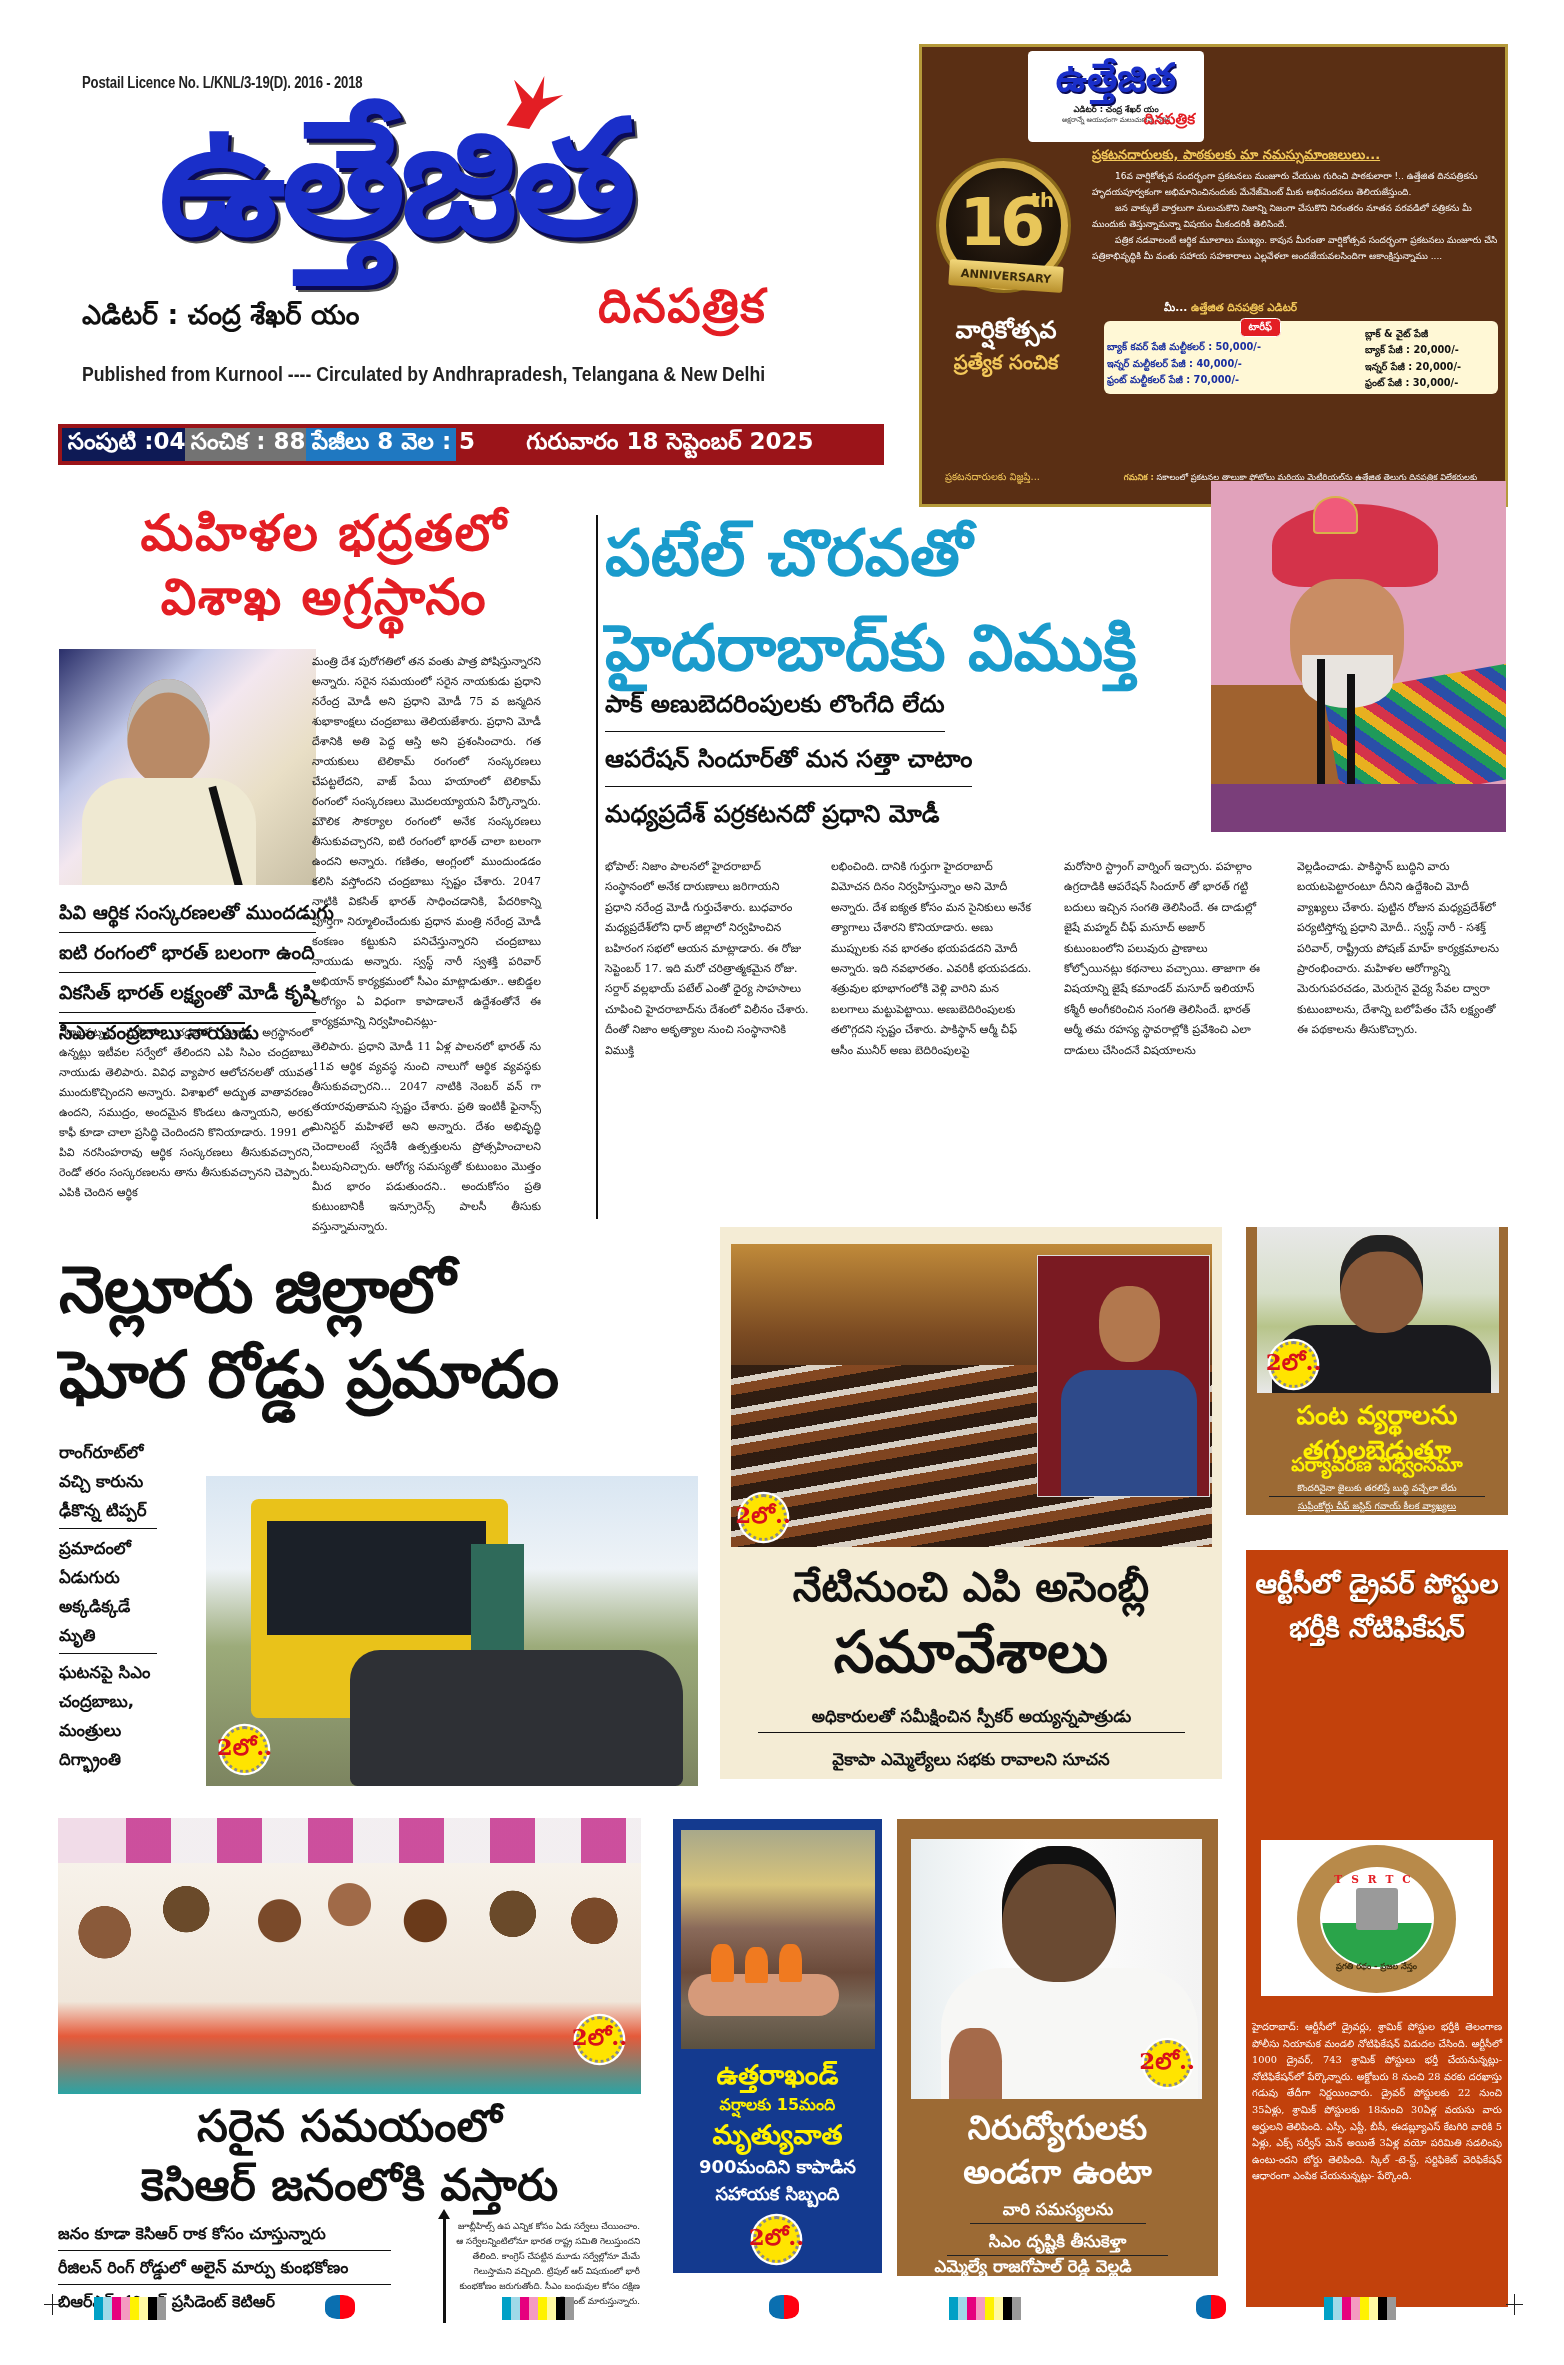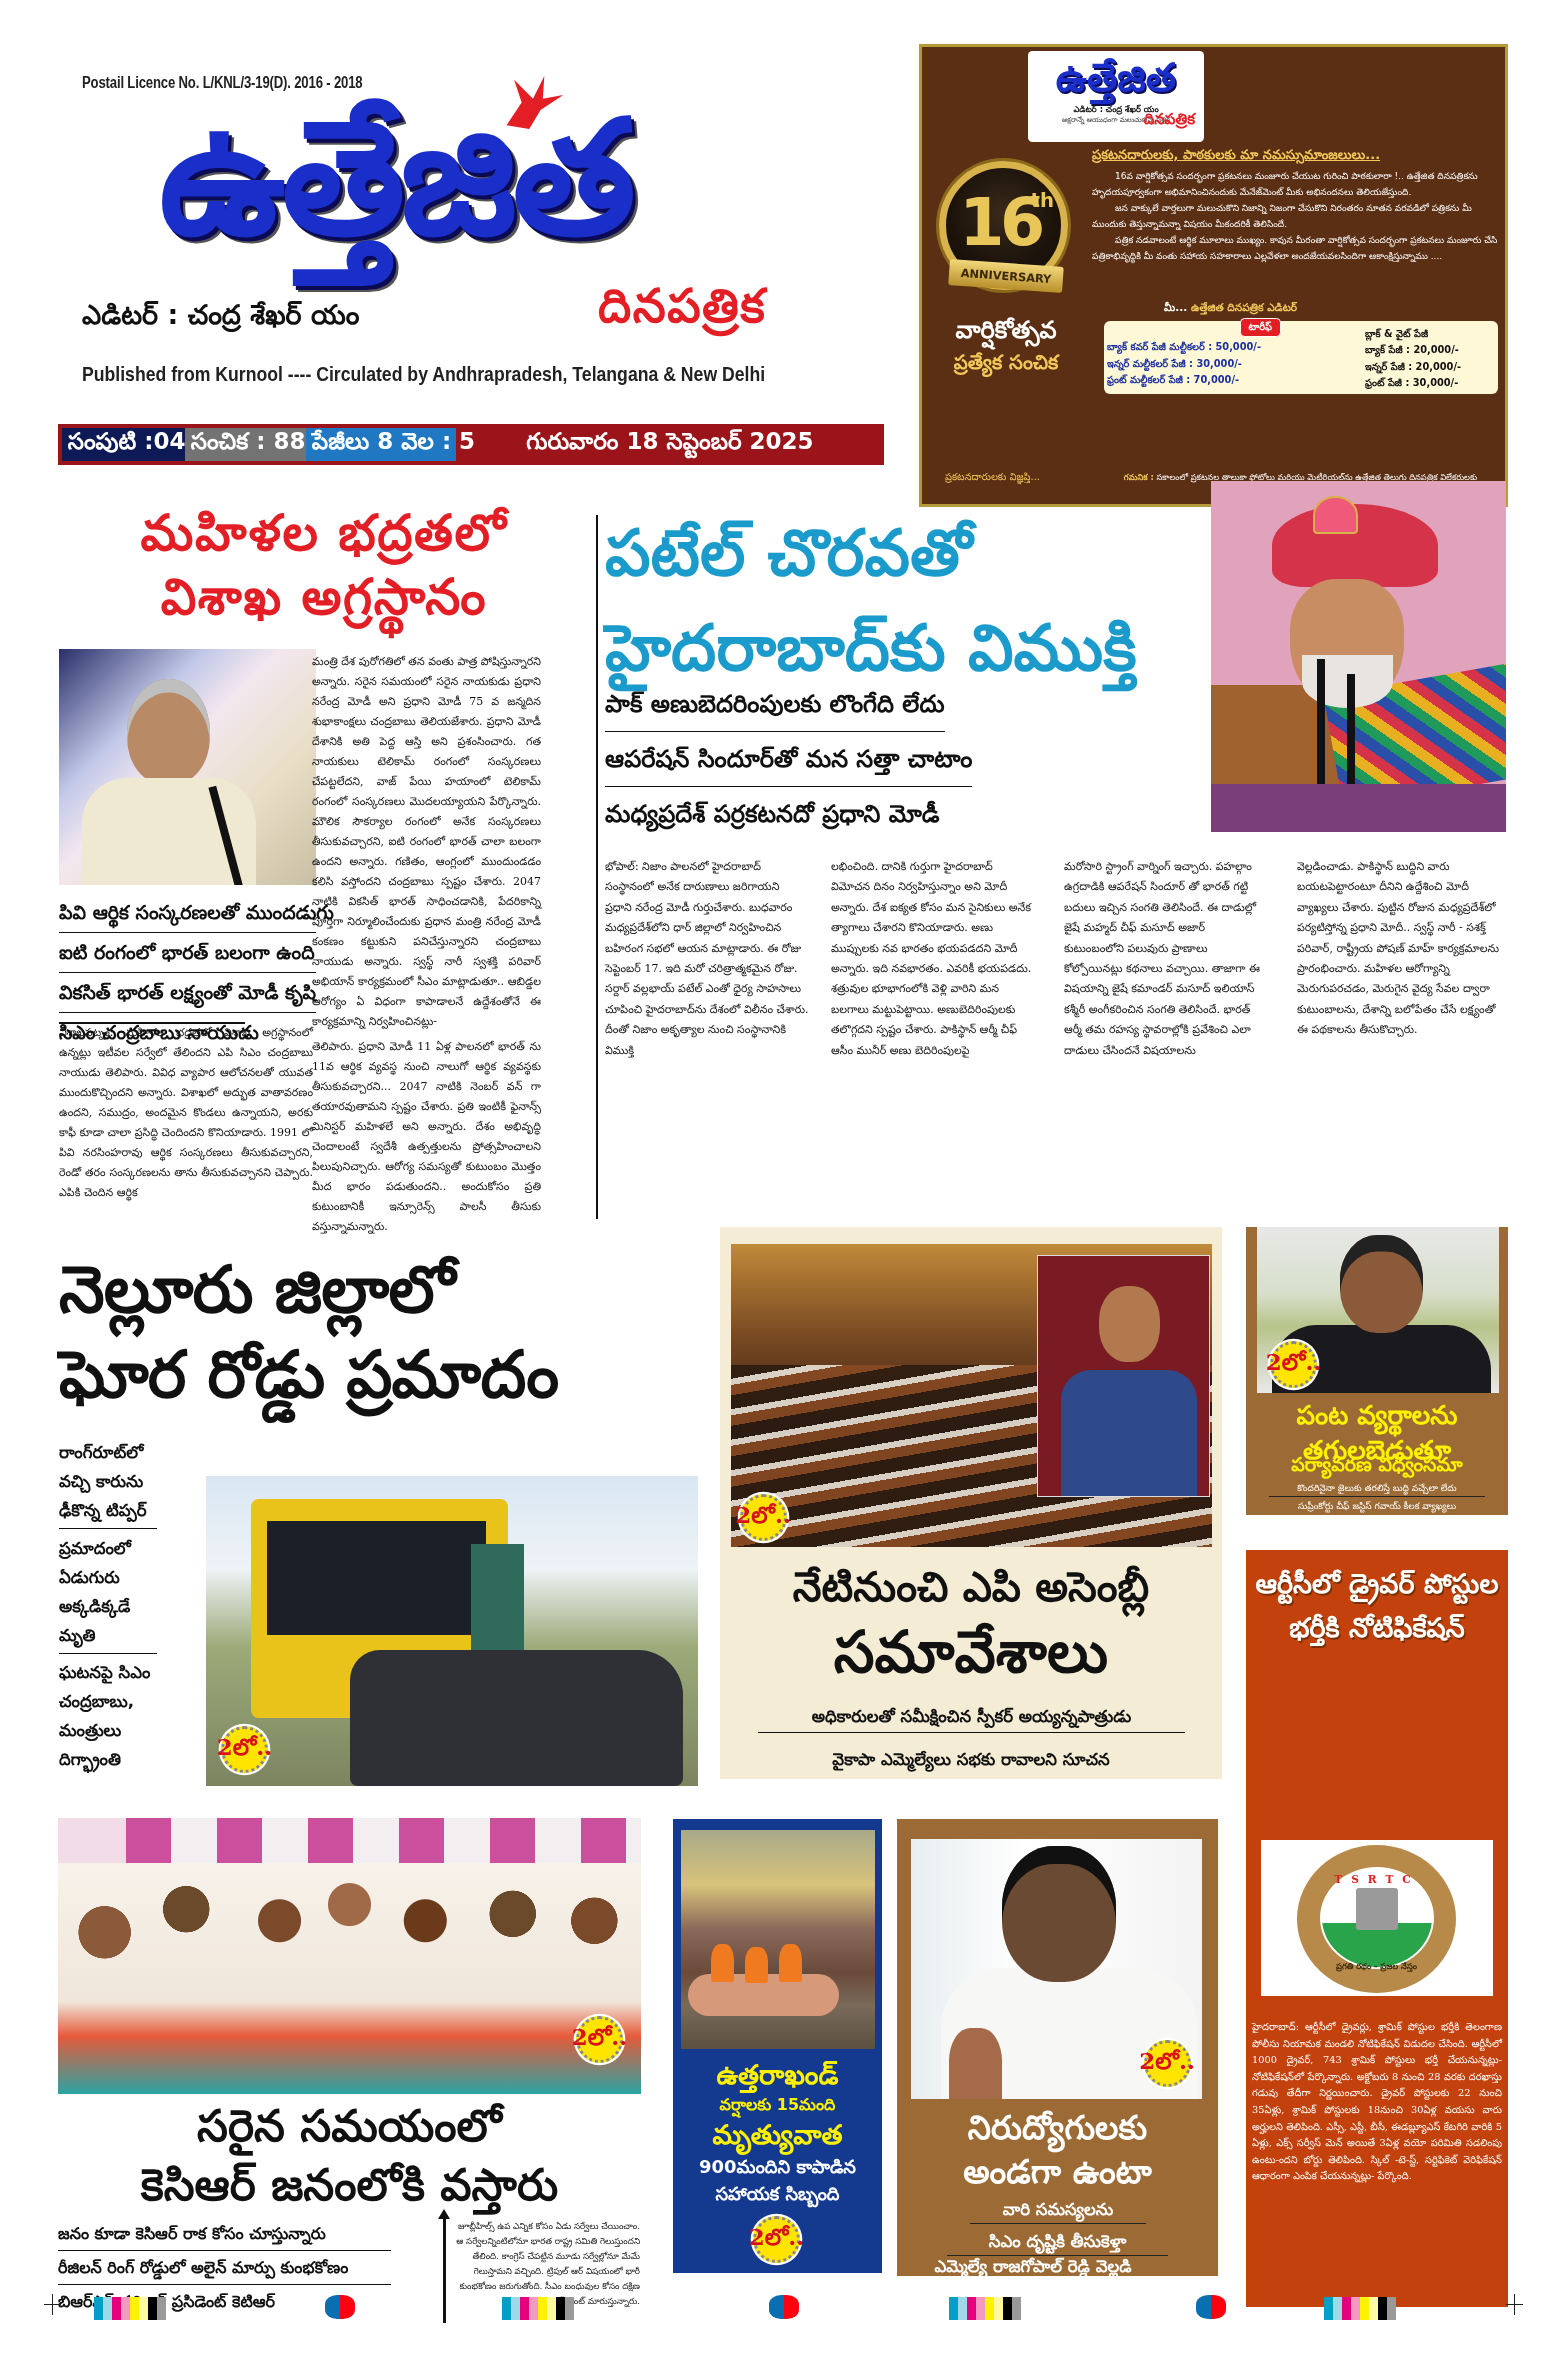--- a/index.html
+++ b/index.html
@@ -113,21 +113,21 @@
   #assembly-s2 { position:absolute; left: 0; top: 519px; width: 502px; text-align:center; font: bold 16.6px/27px "DejaVu Sans", sans-serif; color:#111; }
 
   
   #cji { left: 1246px; top: 1227px; width: 262px; height: 288px; background: #9c6a34; }
   #photo-cji { position:absolute; left: 10.6px; top: 0; width: 242px; height: 166px; background: linear-gradient(#e8e8e8 0%, #d7dfca 40%, #b7c48a 60%, #e8e8e8 100%); overflow:hidden; }
   #photo-cji .face { position:absolute; left: 83px; top: 7.6px; width: 83px; height: 98px; background:#8a5a3a; border-radius: 45%; box-shadow: inset 0 16.6px 0 #222; }
   #photo-cji .suit { position:absolute; left: 15px; top: 98px; width: 219px; height: 91px; background:#1a1a1e; border-radius: 45px 45px 0 0; }
   #cji-h1 { position:absolute; left: 0; top: 171px; width: 262px; text-align:center; font: bold 26px/35px "DejaVu Sans", sans-serif; color:#fff200; }
   #cji-h2 { position:absolute; left: 0; top: 224px; width: 262px; text-align:center; font: bold 19px/27px "DejaVu Sans", sans-serif; color:#fff200; }
   #cji-s1 { position:absolute; left: 23px; top: 254px; width: 216px; text-align:center; font: 9px/15px "DejaVu Sans", sans-serif; color:#fff; border-bottom: 0.8px solid #222; }
-  #cji-s2 { position:absolute; left: 0; top: 272px; width: 262px; text-align:center; font: 9px/15px "DejaVu Sans", sans-serif; color:#fff; }
+  #cji-s2 { position:absolute; left: 0; top: 272px; width: 262px; text-align:center; font: 9px/15px "DejaVu Sans", sans-serif; color:#fff;text-decoration:underline; }
 
   
   #rtc { left: 1246px; top: 1550px; width: 262px; height: 757px; background: #c2410c; }
   #rtc-h1 { position:absolute; left: 0; top: 12px; width: 262px; text-align:center; font: bold 27px/44px "DejaVu Sans", sans-serif; color:#fff; text-shadow: 1.5px 1.5px 0 #7a3000; }
   #rtc-logo { position:absolute; left: 15px; top: 290px; width: 232px; height: 156px; background:#fff; }
   #rtc-logo .ring { position:absolute; left: 36px; top: 4.5px; width: 159px; height: 148px; border-radius: 50%; background: #b88a4a; }
   #rtc-logo .inner { position:absolute; left: 59px; top: 27px; width: 114px; height: 102px; border-radius: 50%; background: linear-gradient(#ffffff 0%, #ffffff 55%, #2aa44a 55%, #2aa44a 100%); border: 2.3px solid #fff; }
   #rtc-logo .arch { position:absolute; left: 95px; top: 48px; width: 42px; height: 42px; background: #9a9a9a; border-radius: 3px; }
   #rtc-logo .tsrtc { position:absolute; left: 70px; top: 33px; width: 92px; text-align:center; font: bold 10.6px "DejaVu Serif", serif; color:#e31e24; letter-spacing: 9px; }
   #rtc-logo .motto { position:absolute; left: 45px; top: 121px; width: 141px; text-align:center; font: bold 8.3px "DejaVu Sans", sans-serif; color:#3a2a0a; }
@@ -220,21 +220,21 @@
     <p>పత్రిక నడవాలంటే ఆర్థిక మూలాలు ముఖ్యం. కావున మీరంతా వార్షికోత్సవ సందర్భంగా ప్రకటనలు మంజూరు చేసి పత్రికాభివృద్ధికి మీ వంతు సహాయ సహకారాలు ఎల్లవేళలా అందజేయవలసిందిగా ఆకాంక్షిస్తున్నాము ....</p>
   </div>
   <div id="ad-sign">
     <span style="color:#fff">మీ...</span>
     <span>ఉత్తేజిత దినపత్రిక ఎడిటర్</span>
   </div>
   <div id="ad-tariff">
     <div class="tag">టారీఫ్</div>
     <div class="left">
       <div>బ్యాక్ కవర్ పేజీ మల్టీకలర్ : 50,000/-</div>
-      <div>ఇన్నర్ మల్టీకలర్  పేజీ : 30,000/-</div>
+      <div>ఇన్నర్ మల్టీకలర్  పేజీ : 40,000/-</div>
       <div>ఫ్రంట్ మల్టీకలర్  పేజీ : 70,000/-</div>
     </div>
     <div class="right">
       <div>బ్లాక్ &amp; వైట్ పేజీ</div>
       <div>బ్యాక్ పేజీ : 20,000/-</div>
       <div>ఇన్నర్ పేజీ : 20,000/-</div>
       <div>ఫ్రంట్ పేజీ : 30,000/-</div>
     </div>
   </div>
   <div id="ad-note">

